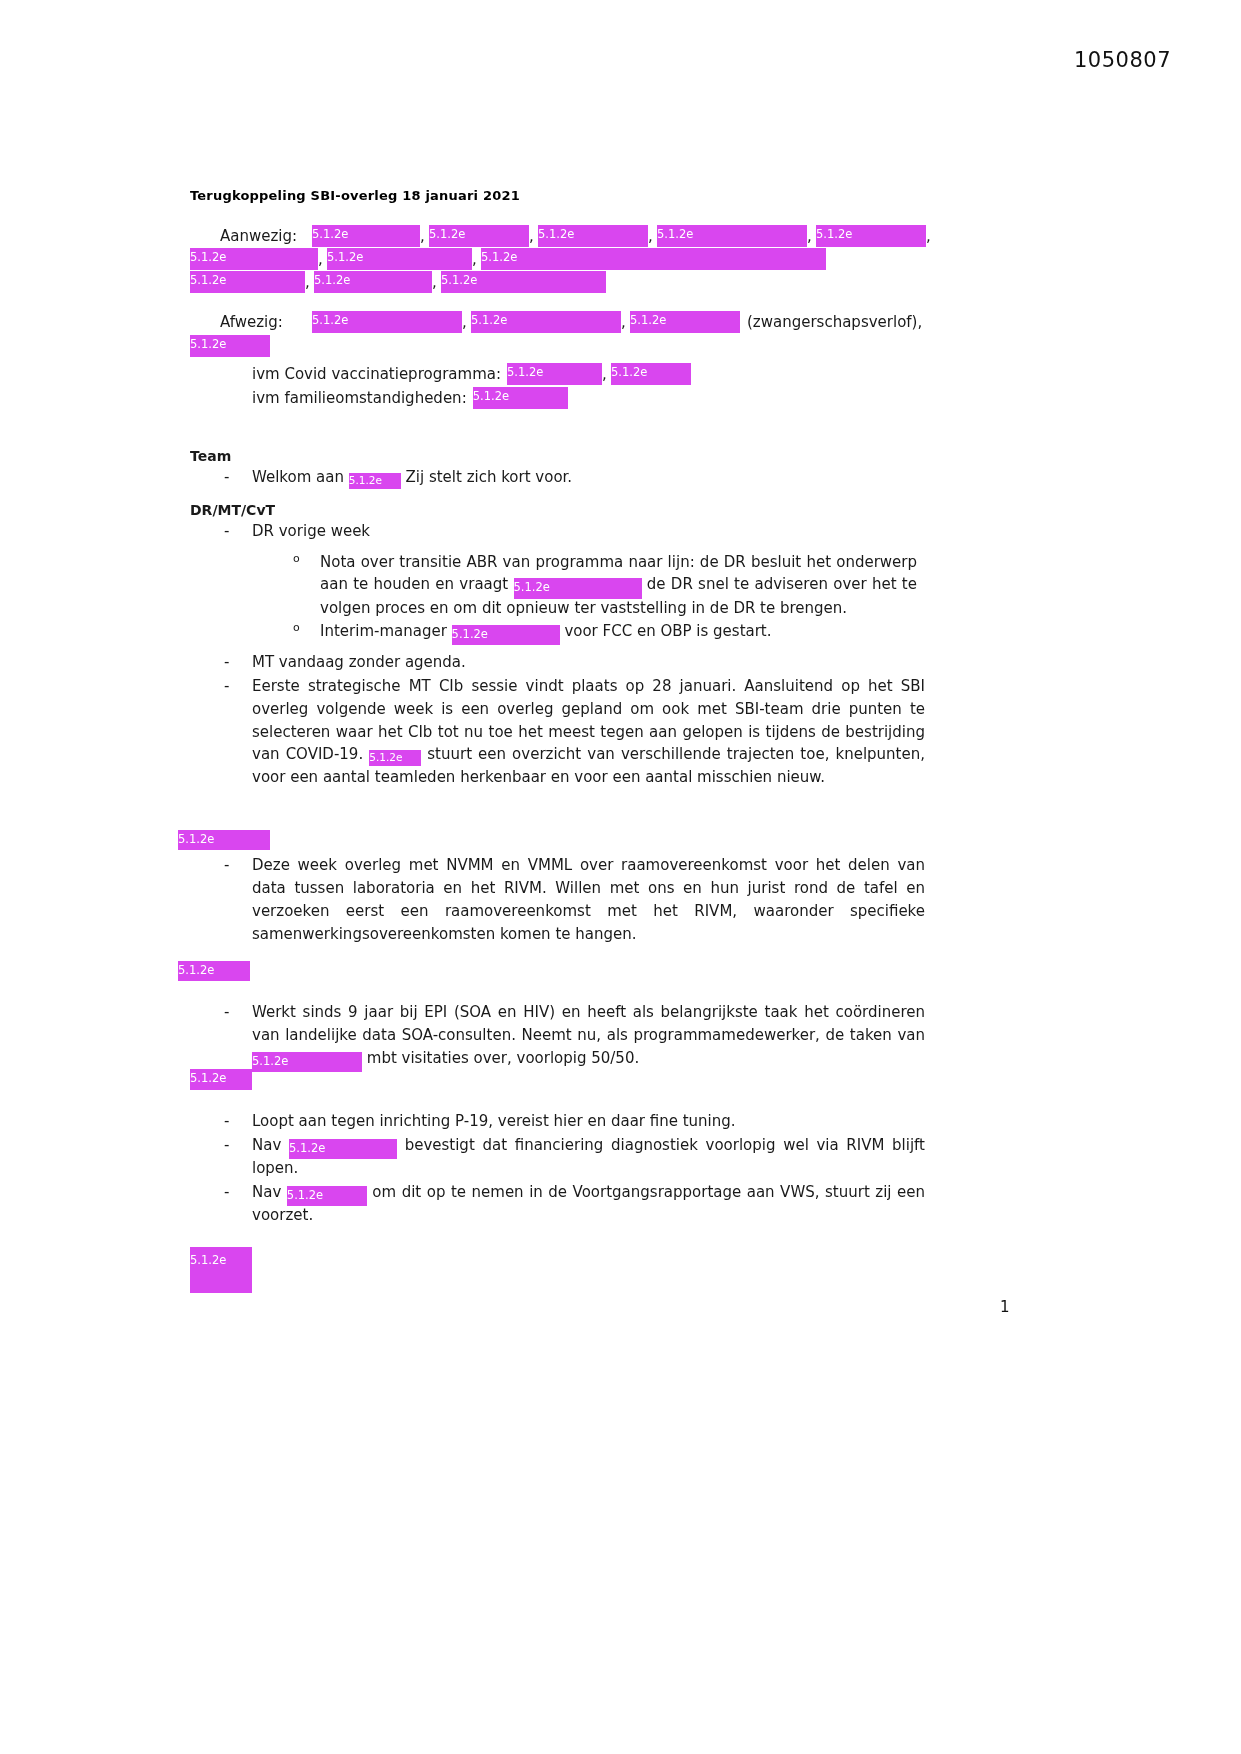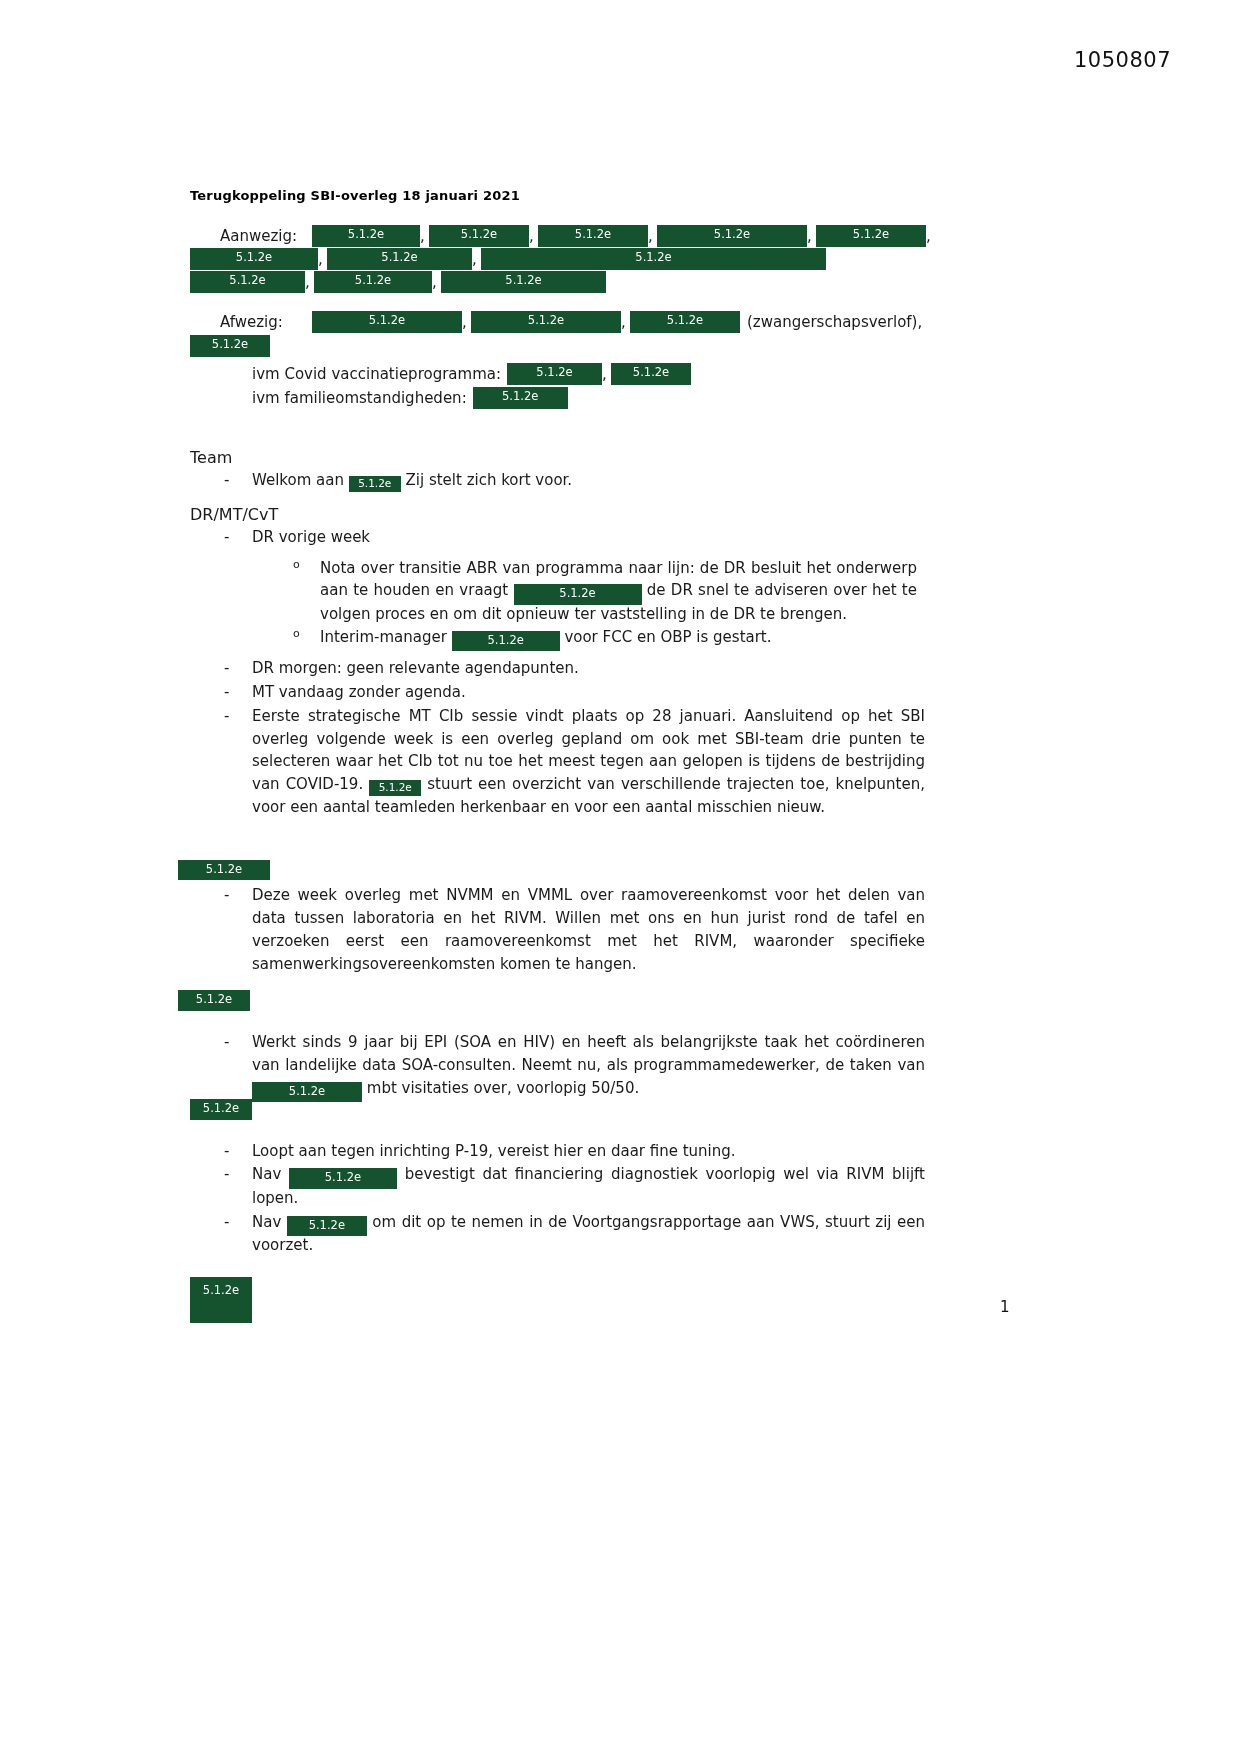--- a/index.html
+++ b/index.html
@@ -55,25 +55,24 @@
     font-size: 15px;
     line-height: 1.52;
     margin: 0 0 14px 0;
   }
   .just {
     text-align: justify;
   }
   
   .rd {
     display: inline-block;
-    background: #14532d;
+    background: #d946ef;
     color: #ffffff;
     font-size: 11.5px;
     line-height: 1;
-    text-align: center;
     vertical-align: baseline;
     padding: 4px 0 5px 0;
     box-sizing: border-box;
     position: relative;
     top: 2px;
     white-space: nowrap;
     font-family: "DejaVu Sans", sans-serif;
   }
   .rd.sm { font-size: 10.5px; padding: 2px 0 3px 0; }
   .rd.blk { display: block; }
@@ -125,22 +124,23 @@
     line-height: 1.52;
   }
   ul.lv2 > li::before {
     content: "o";
     position: absolute;
     left: -27px;
     top: 0;
     font-size: 11px;
   }
   .section-head {
-    font-size: 16px;
+    font-size: 14px;
     margin: 0 0 2px 0;
+    font-weight: bold;
   }
   .spacer-s { height: 12px; }
   .spacer-l { height: 38px; }
 
   .sub-indent { padding-left: 62px; }
 </style>
 </head>
 <body>
 
 <div class="page">
@@ -195,21 +195,20 @@
 
     <div class="section-head">DR/MT/CvT</div>
     <ul class="lv1">
       <li>
         <span>DR vorige week</span>
         <ul class="lv2">
           <li class="just"><span>Nota over transitie ABR van programma naar lijn: de DR besluit het onderwerp aan te houden en vraagt</span> <span class="rd" style="width:128px">5.1.2e</span> <span>de DR snel te adviseren over het te volgen proces en om dit opnieuw ter vaststelling in de DR te brengen.</span></li>
           <li><span>Interim-manager</span> <span class="rd" style="width:108px">5.1.2e</span> <span>voor FCC en OBP is gestart.</span></li>
         </ul>
       </li>
-      <li>DR morgen: geen relevante agendapunten.</li>
       <li>MT vandaag zonder agenda.</li>
       <li class="just"><span>Eerste strategische MT CIb sessie vindt plaats op 28 januari. Aansluitend op het SBI overleg volgende week is een overleg gepland om ook met SBI-team drie punten te selecteren waar het CIb tot nu toe het meest tegen aan gelopen is tijdens de bestrijding van COVID-19.</span> <span class="rd sm" style="width:52px">5.1.2e</span> <span>stuurt een overzicht van verschillende trajecten toe, knelpunten, voor een aantal teamleden herkenbaar en voor een aantal misschien nieuw.</span></li>
     </ul>
 
     <div class="spacer-l"></div>
 
 
     <div>
       <span class="rd blk" style="width:92px;margin-left:-12px">5.1.2e</span>
       <ul class="lv1" style="margin-top:6px">

